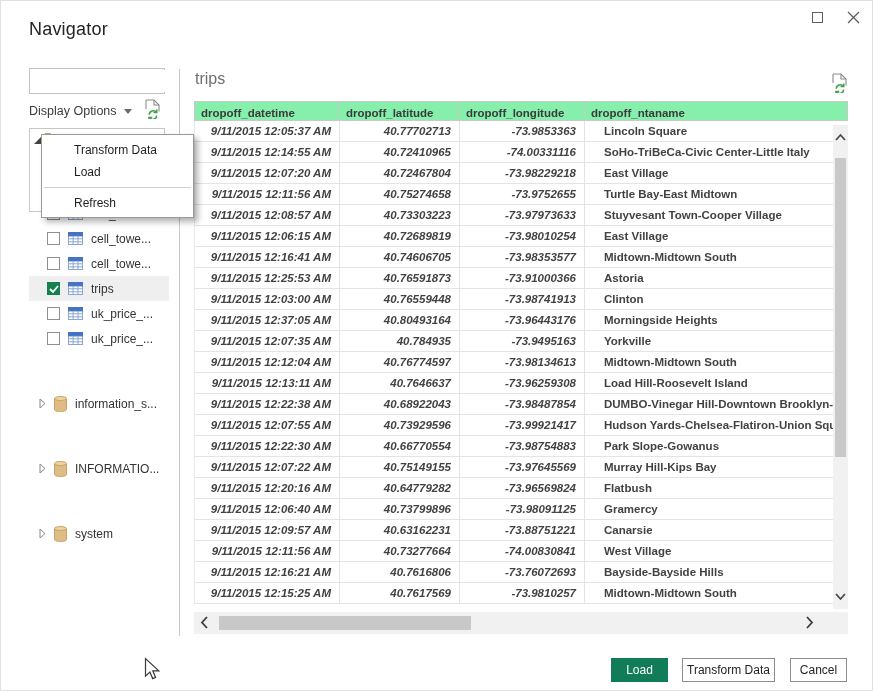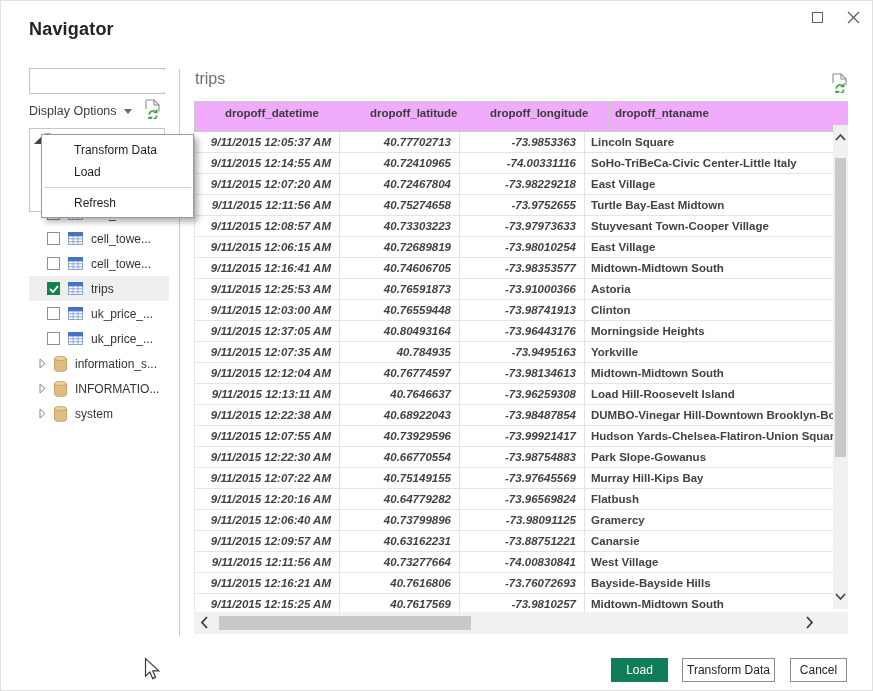--- a/index.html
+++ b/index.html
@@ -2,21 +2,21 @@
 <html><head>
 <meta charset="utf-8">
 <style>
   * { margin:0; padding:0; box-sizing:border-box; }
   html,body { width:873px; height:691px; }
   body {
     font-family:"Liberation Sans","DejaVu Sans",sans-serif;
     background:#ffffff; color:#333; overflow:hidden; position:relative;
     border:1px solid #e0e0e0;
   }
-  .title { position:absolute; left:28px; top:18px; font-size:18px; font-weight:700; color:#252423; letter-spacing:.2px; }
+  .title { position:absolute; left:28px; top:18px; font-size:18px; font-weight:400; color:#252423; letter-spacing:.2px; }
   .win-controls { position:absolute; right:8px; top:6px; display:flex; gap:14px; align-items:center; }
   .win-btn { width:22px; height:20px; display:flex; align-items:center; justify-content:center; cursor:default; }
   .max-box { width:11px; height:11px; border:1px solid #5f5f5f; display:inline-block; }
 
   
   .searchbox { position:absolute; left:28px; top:67px; width:136px; height:26px; border:1px solid #c3c3c1; background:#fff; display:flex; align-items:center; }
   .searchbox input { flex:1; border:none; outline:none; height:22px; padding:0 4px; font-size:12px; font-family:inherit; }
   .searchbox svg { margin-right:5px; }
   .display-row { position:absolute; left:28px; top:100px; width:136px; height:20px; display:flex; align-items:center; }
   .display-opts { font-size:12.5px; color:#3b3b3b; display:flex; align-items:center; gap:7px; cursor:default; }
@@ -25,45 +25,45 @@
   .tree-root-box { position:absolute; left:28px; top:127px; width:136px; height:84px; border:1px solid #c6c6c6; background:#fff; }
   .root-arrow { position:absolute; left:3px; top:7px; }
   .root-folder { position:absolute; left:14px; top:2px; }
 
   .tree-list { position:absolute; left:28px; top:200px; width:140px; }
   .tree-row { height:25px; display:flex; align-items:center; padding-left:18px; font-size:12px; color:#333; white-space:nowrap; }
   .tree-row.selected { background:#efefef; }
   .tree-row .cb { width:13px; height:13px; border:1px solid #8f8f8d; background:#fff; margin-right:8px; flex:0 0 auto; display:flex; align-items:center; justify-content:center; }
   .tree-row .cb.checked { background:#13824F; border-color:#13824F; }
   .tree-row .ticon { margin-right:8px; flex:0 0 auto; }
-  .tree-row.db { padding-left:10px; }
+  .tree-row.db { padding-left:10px;margin-top:40px; }
   .tree-row.db .darrow { margin-right:8px; flex:0 0 auto; }
   .tree-row.db .dbicon { margin-right:8px; flex:0 0 auto; }
   .tree-label { overflow:hidden; text-overflow:clip; }
 
   .pane-divider { position:absolute; left:178px; top:68px; width:1px; height:567px; background:#c9c9c9; }
 
   
   .context-menu { position:absolute; left:40px; top:133px; width:153px; background:#fff; border:1px solid #9a9a9a; box-shadow:4px 4px 6px rgba(0,0,0,0.3); z-index:30; padding:4px 0 3px 0; }
   .menu-item { height:22px; line-height:22px; padding-left:32px; font-size:12px; color:#1f1f1f; cursor:default; }
   .menu-sep { border-top:1px solid #d0d0d0; margin:4px 2px; }
 
   
   .preview-title { position:absolute; left:194px; top:69px; font-size:16px; color:#6f6f6f; }
   .refresh-right { position:absolute; left:830px; top:72px; }
 
   .ptable { position:absolute; left:193px; top:100px; width:654px; }
-  .t-head { display:grid; grid-template-columns:145px 120px 125px 1fr; height:31px; background:#f0abfc; border:1px solid #c9c9c9;padding-left:24px; }
+  .t-head { display:grid; grid-template-columns:145px 120px 125px 1fr; height:20px; background:#86efac; border:1px solid #c9c9c9; }
   .t-head .hc { font-size:11.5px; font-weight:700; color:#3b3b3b; line-height:22px; padding-left:6px; border-right:1px solid #c9c9c9; overflow:hidden; white-space:nowrap; }
   .t-head .hc:last-child { border-right:none; }
   .t-body { width:654px;font-weight:bold; }
   .t-row { display:grid; grid-template-columns:145px 120px 125px 1fr; height:21px; border-bottom:1px solid #e4e4e4; border-left:1px solid #e8e8e8; padding-right:15px; }
   .t-row .tc { font-size:11.5px; color:#424242; line-height:20px; border-right:1px solid #e4e4e4; overflow:hidden; white-space:nowrap; }
   .t-row .c0,.t-row .c1,.t-row .c2 { text-align:right; padding-right:8px; font-style:italic; }
-  .t-row .c3 { padding-left:6px; border-right:none; }
+  .t-row .c3 { padding-left:6px; border-right:none;margin-left:13px; }
 
   
   .vscroll { position:absolute; left:832px; top:124px; width:15px; height:484px; background:#f1f1f1; z-index:5; }
   .vthumb { position:absolute; left:2px; top:33px; width:11px; height:299px; background:#c9c9c9; }
   .vchev { position:absolute; left:1px; }
   .vchev.up { top:8px; } .vchev.down { bottom:8px; }
 
   
   .hscroll { position:absolute; left:193px; top:611px; width:654px; height:22px; background:#f1f1f1; }
   .hthumb { position:absolute; left:25px; top:4px; width:252px; height:14px; background:#c8c8c8; }

